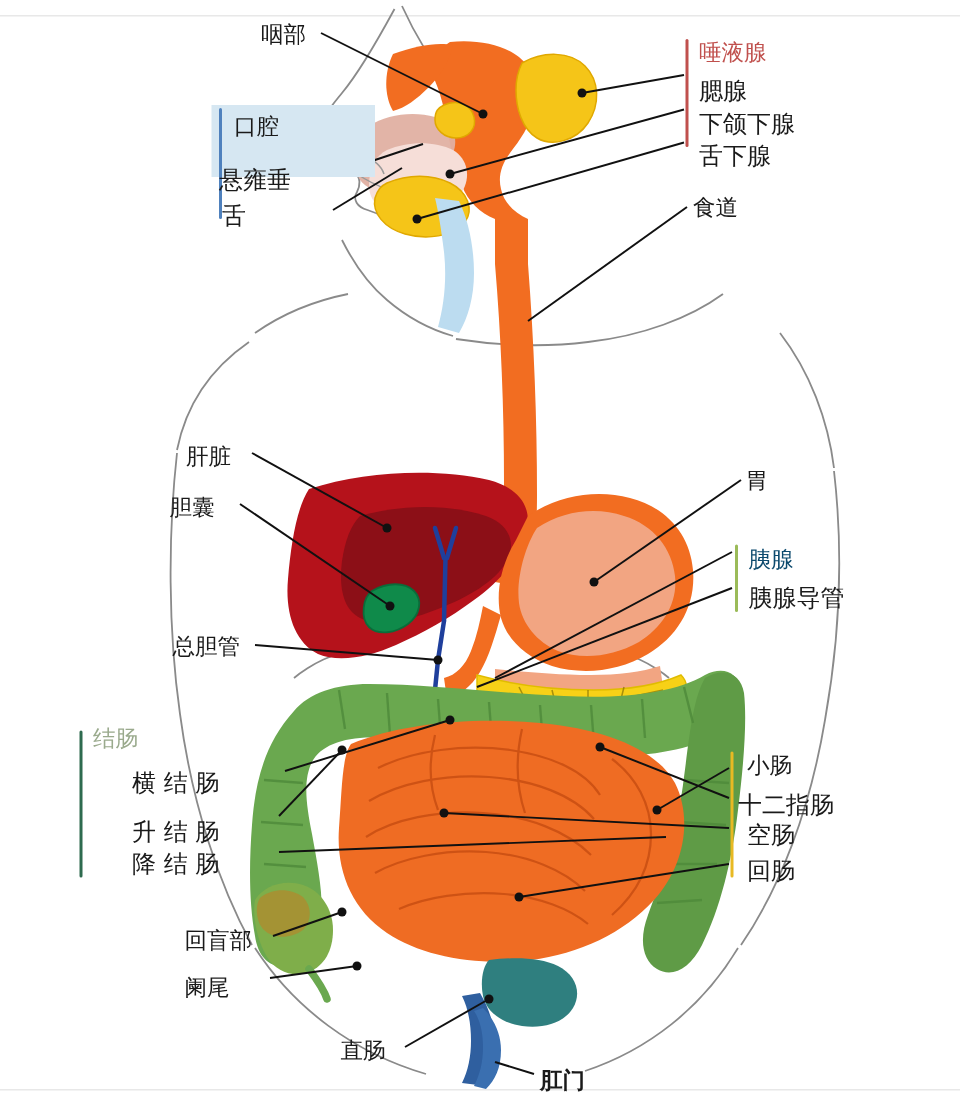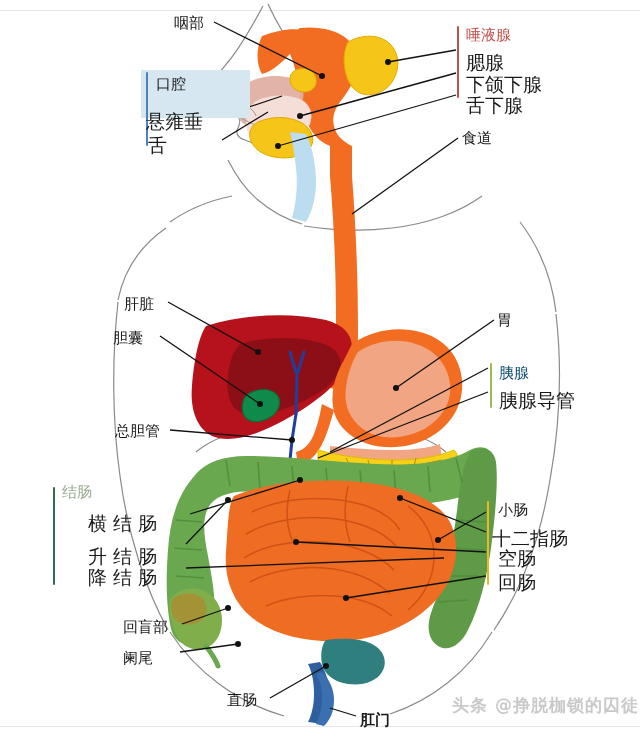--- a/index.html
+++ b/index.html
@@ -8,21 +8,21 @@
     background:#ffffff;
     font-family:"DejaVu Sans","Liberation Sans",sans-serif;
     position:relative;overflow:hidden;
   }
   #stage{position:absolute;left:0;top:0;width:640px;height:563px;background:#fff;}
   #art{position:absolute;left:0;top:0;width:640px;height:737px;}
   .lbl{
     position:absolute;color:#1a1a1a;font-size:15px;line-height:1;
     white-space:nowrap;font-family:"DejaVu Sans","Liberation Sans",sans-serif;
   }
-  .lbl.sm{font-size:19px;}
+  .lbl.sm{font-size:16px;}
   .grp-bar{position:absolute;width:2px;border-radius:1px;}
   .oral-box{position:absolute;background:#d6e7f2;}
   .wm{
     position:absolute;color:#c9c9c9;font-size:17px;white-space:nowrap;
     font-weight:bold;letter-spacing:1px;
     font-family:"DejaVu Sans","Liberation Sans",sans-serif;
   }
   .topline{position:absolute;left:0;top:10px;width:640px;height:1px;background:#e8e8e8;}
   .botline{position:absolute;left:0;top:726px;width:640px;height:1px;background:#e8e8e8;}
   .spacer-top{position:absolute;left:0;top:0;width:640px;height:10px;background:#fff;}
@@ -276,15 +276,14 @@
   <div class="lbl sm" style="left: 499px; top: 391px;">胰腺导管</div>
 
   <div class="lbl sm" style="left: 88px; top: 514px;">横 结 肠</div>
   <div class="lbl sm" style="left: 88px; top: 519px; margin-top: 28px;">升 结 肠</div>
   <div class="lbl sm" style="left: 88px; top: 568px;">降 结 肠</div>
 
   <div class="lbl sm" style="left: 492px; top: 529px;">十二指肠</div>
   <div class="lbl sm" style="left: 498px; top: 549px;">空肠</div>
   <div class="lbl sm" style="left: 498px; top: 573px;">回肠</div>
 
-  <div class="wm" style="left: 452px; top: 694px; color: rgb(201, 201, 201);">头条 @挣脱枷锁的囚徒</div>
 
 </div>
 
 </body></html>

